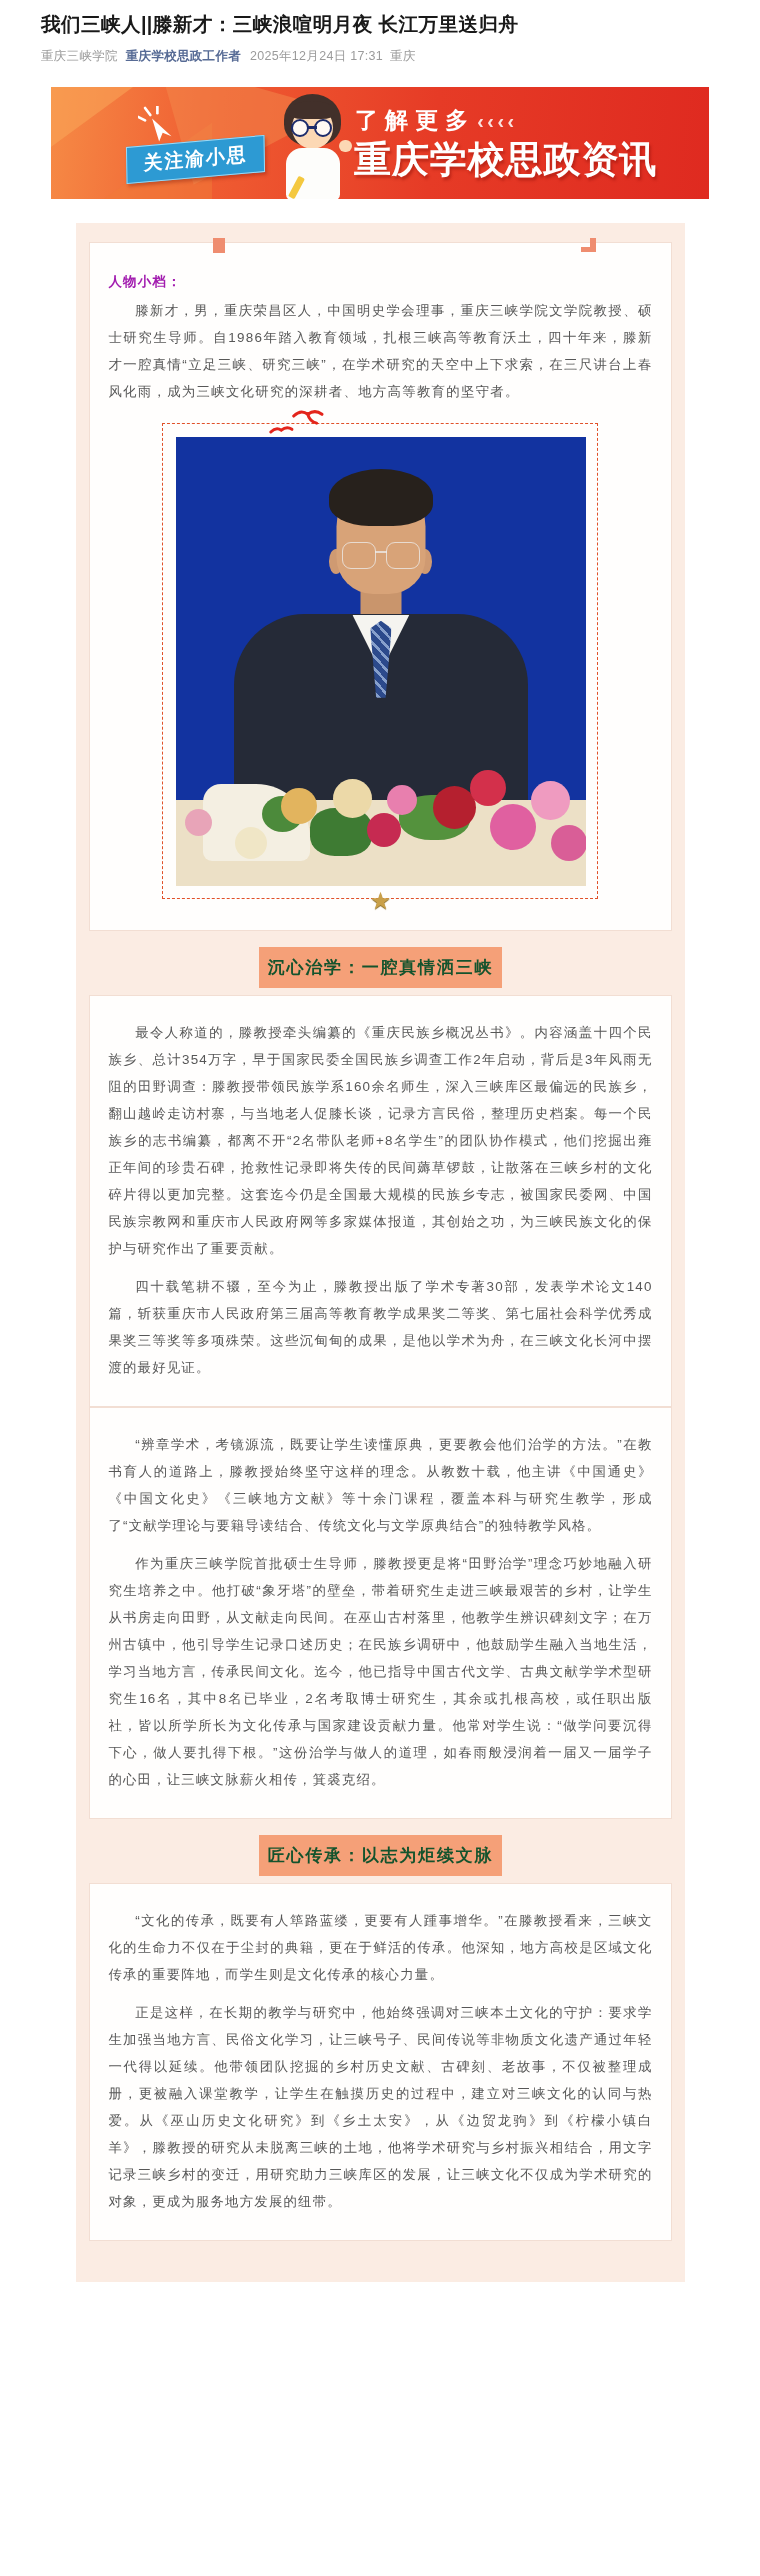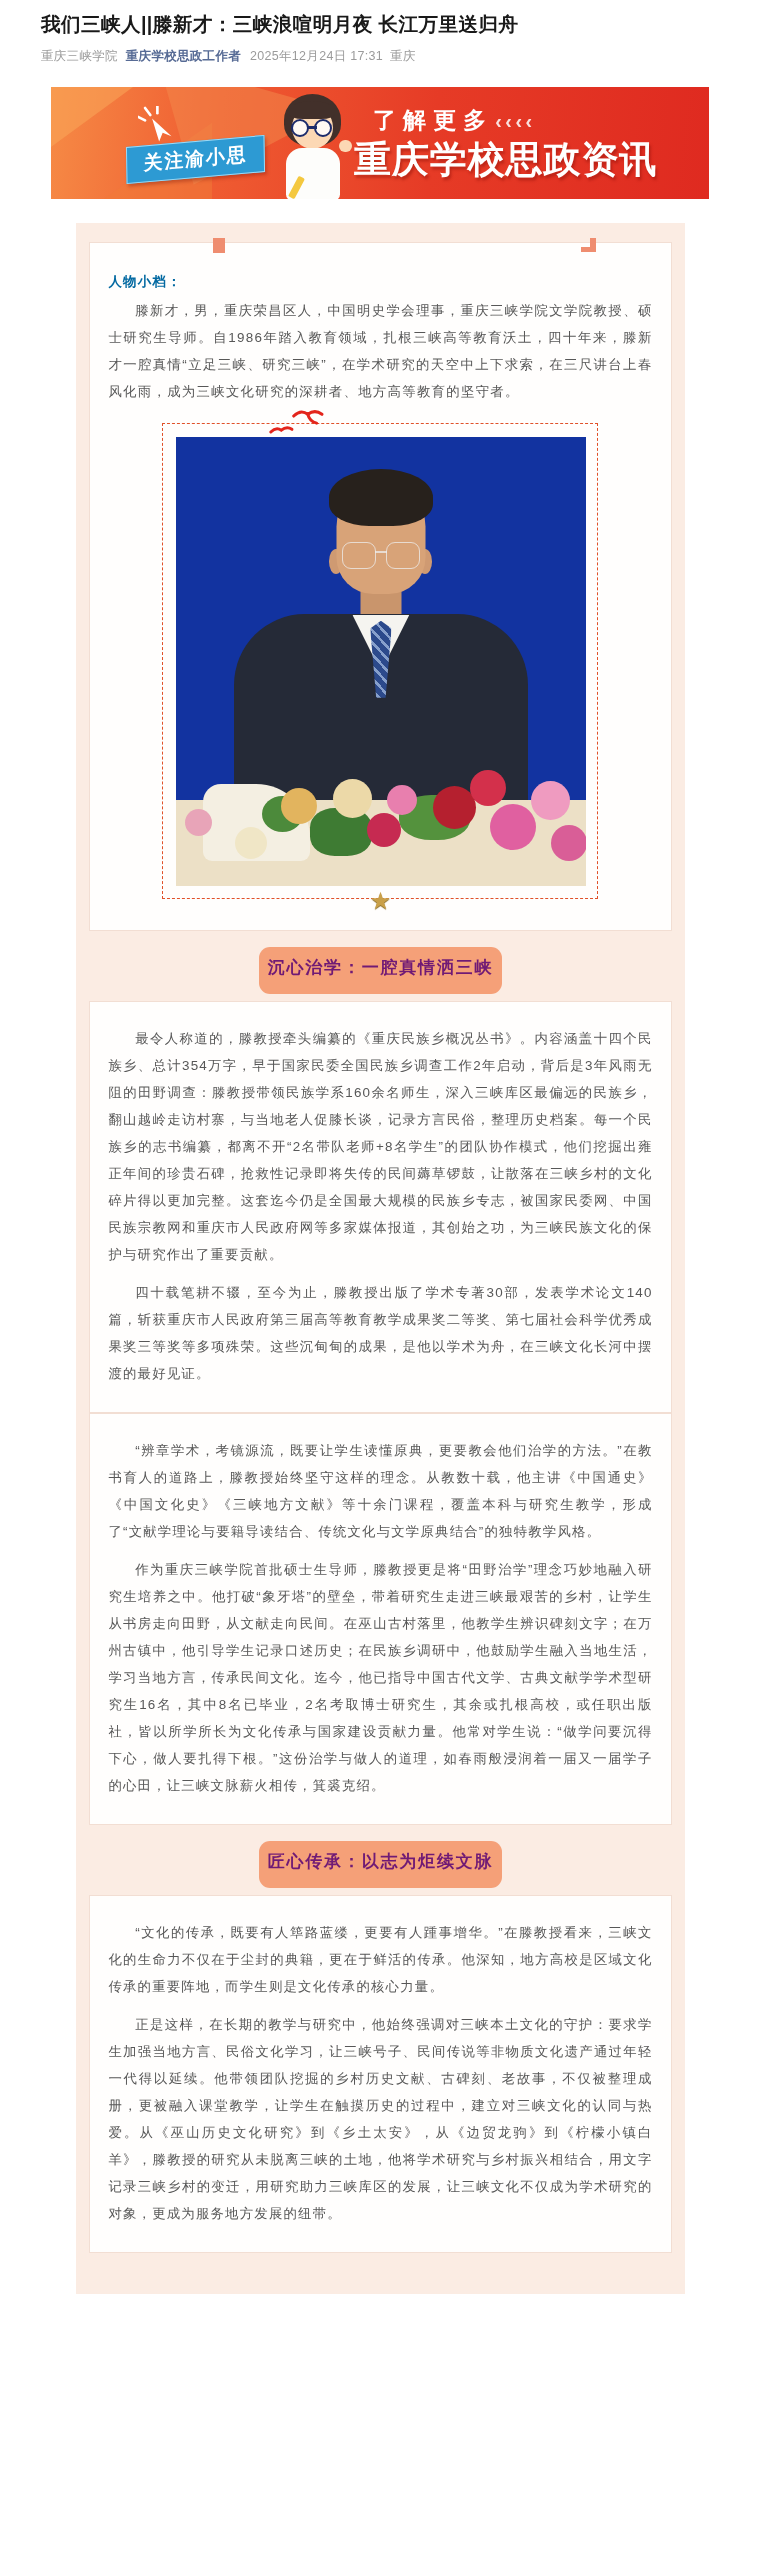--- a/index.html
+++ b/index.html
@@ -28,30 +28,30 @@
   .mascot { position:absolute; left:217px; top:7.1px; width:89px; height:105px; }
   .mascot .hair { position:absolute; left:16px; top:0; width:57px; height:52px; background:#42302a; border-radius:50% 50% 42% 42%; }
   .mascot .face { position:absolute; left:24px; top:12.5px; width:41px; height:43px; background:#fcd8b4; border-radius:50%; }
   .mascot .fringe { position:absolute; left:21.4px; top:7.1px; width:46px; height:18px; background:#42302a; border-radius:50% 50% 30% 30%; }
   .mascot .g1,.mascot .g2 { position:absolute; top:25px; width:18px; height:18px; border:2.7px solid #1c2b6b; border-radius:50%; background:rgba(255,255,255,.85); }
   .mascot .g1 { left:23px; } .mascot .g2 { left:46px; }
   .mascot .bridge { position:absolute; left:40px; top:32px; width:9px; height:2.7px; background:#1c2b6b; }
   .mascot .coat { position:absolute; left:18px; top:54px; width:54px; height:52px; background:#fdfdfb; border-radius:16px 16px 5.4px 5.4px; }
   .mascot .hand { position:absolute; left:71px; top:46px; width:12.5px; height:12.5px; background:#fcd8b4; border-radius:50%; }
   .mascot .pencil { position:absolute; left:25px; top:82px; width:7.1px; height:23px; background:#f4c83f; transform:rotate(28deg); border-radius:1.8px; }
-  .more-line { position:absolute; left:322px; top:18px; color:#fff; font-weight:bold; font-size:23px; letter-spacing:7.1px;text-align:right; }
+  .more-line { position:absolute; left:304px; top:18px; color:#fff; font-weight:bold; font-size:23px; letter-spacing:7.1px;text-align:right; }
   .more-line .marks { font-size:19.6px; letter-spacing:3.6px; opacity:.85; margin-left:1.8px; }
   .subtitle { position:absolute; left:303px; top:48px; width:348px; color:#fff; font-weight:bold; font-size:37px;
               letter-spacing:0.9px; text-shadow:1.8px 2.7px 2.7px rgba(140,15,8,.45); font-family:"Liberation Serif","DejaVu Serif",serif; }
 
   
   .container { margin:24px 0 0 76px; width:609px; background:#fbece3; padding:19.6px 13.4px 41px; }
 
   .card { position:relative; background:#fffefd; border:0.9px solid #f2ded3; padding:18px 18px 21.4px; }
-  .profile-label { margin:7.1px 0 0; font-size:13.4px; font-weight:bold; color:#0369a1; letter-spacing:1.3px; line-height:27px; }
+  .profile-label { margin:7.1px 0 0; font-size:13.4px; font-weight:bold; color:#a21caf; letter-spacing:1.3px; line-height:27px; }
   .profile-text { margin:1.8px 0 0; font-size:13.4px; color:#575757; line-height:27px; letter-spacing:1.3px; text-indent:2em; text-align:justify; }
   .accent-sq { position:absolute; top:-5.4px; left:123px; width:11.6px; height:15px; background:#ef8d70; }
   .accent-l  { position:absolute; top:-5.4px; left:491px; width:14.3px; height:14.3px; }
   .accent-l:before { content:""; position:absolute; right:0; top:0; width:5.4px; height:14.3px; background:#ef8d70; }
   .accent-l:after  { content:""; position:absolute; left:0; bottom:0; width:10.7px; height:5.4px; background:#ef8d70; }
 
   
   .photo-frame { position:relative; margin:18px 0 9px 54px; width:436px; height:476px; border:0.9px dashed #e0512a; }
   .birds { position:absolute; left:104px; top:-15px; }
   .frame-star { position:absolute; left:50%; bottom:-15px; transform:translateX(-50%); color:#c9a049; font-size:24px; line-height:24px; text-shadow:0 0.9px 0.9px #8a6b24; }
@@ -68,22 +68,22 @@
   .photo .suit { position:absolute; left:50%; top:177px; transform:translateX(-50%); width:294px; height:196px; background:#252a37; border-radius:71px 71px 0 0; z-index:2; }
   .photo .shirt { position:absolute; left:50%; top:178px; transform:translateX(-50%); width:57px; height:57px; background:#f5f4f0; clip-path:polygon(0 0,100% 0,50% 100%); z-index:3; }
   .photo .tie { position:absolute; left:50%; top:184px; transform:translateX(-50%); width:21.4px; height:77px; z-index:4;
                 background:repeating-linear-gradient(48deg,#2c4a8c 0 5.4px,#87a0cc 5.4px 8px);
                 clip-path:polygon(50% 0,100% 10%,72% 100%,28% 100%,0 10%); }
   .photo .lectern { position:absolute; left:0; bottom:0; width:100%; height:86px; background:#ece0c6; z-index:5; }
   .photo .wrapP { position:absolute; left:27px; bottom:25px; width:107px; height:77px; background:#f4efe2; border-radius:18px 54px 9px 9px; z-index:6; }
   .photo .fl { position:absolute; border-radius:50%; z-index:7; }
 
   
-  .section-header { margin:16px auto 7.1px; width:243px; height:47px; background:#f5a078; color:#701a75;
-                    font-size:17px; font-weight:bold; text-align:center; line-height:41px; letter-spacing:1.8px;border-radius:11px; }
+  .section-header { margin:16px auto 7.1px; width:243px; height:41px; background:#f5a078; color:#14532d;
+                    font-size:17px; font-weight:bold; text-align:center; line-height:41px; letter-spacing:1.8px; }
   .body-card p { margin:10.7px 0; font-size:13.4px; color:#575757; line-height:27px; letter-spacing:1.2px; text-align:justify; text-indent:2em; }
   .body-card p:first-child { margin-top:5.4px; }
   .body-card p:last-child { margin-bottom:3.6px; }
 </style>
 </head>
 <body>
 
 <div class="page">
 
   <h1 class="title">我们三峡人||滕新才：三峡浪喧明月夜 长江万里送归舟</h1>

